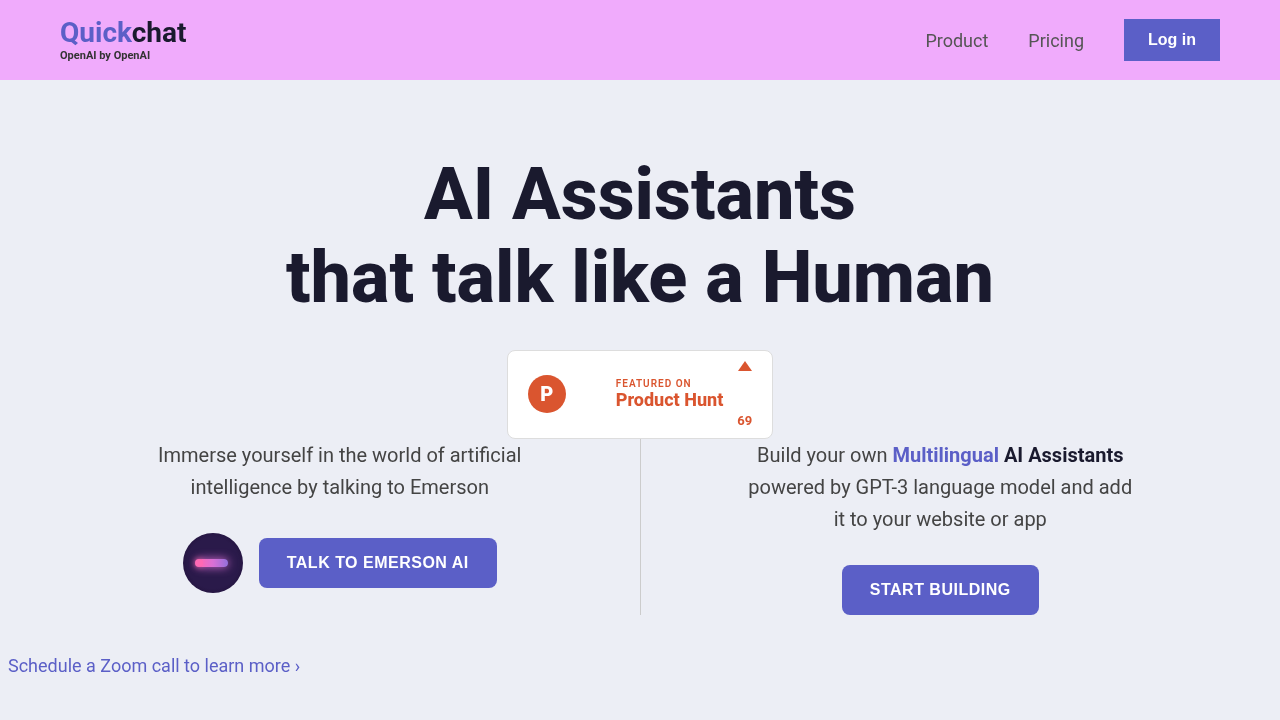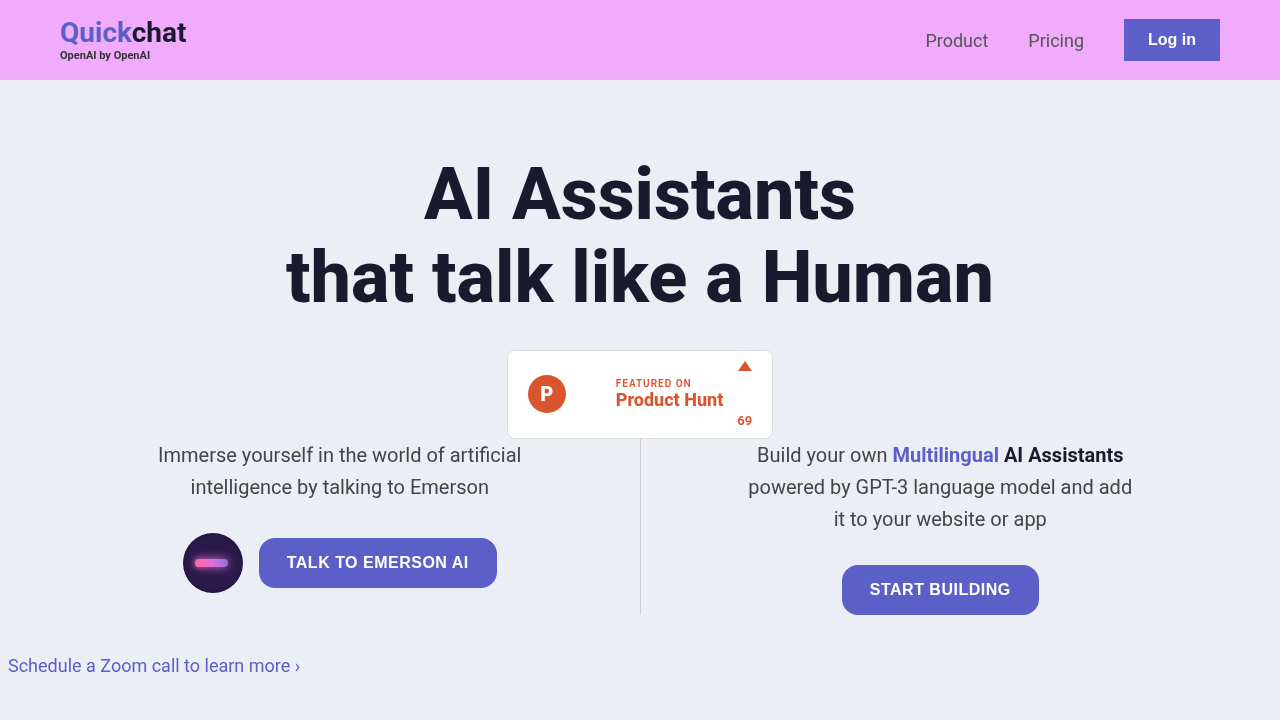--- a/index.html
+++ b/index.html
@@ -232,21 +232,21 @@
       background: #ff69b4;
       border-radius: 50%;
       left: 12px;
       box-shadow: 0 0 6px #ff69b4;
     }
 
     .cta-btn {
       background-color: #5b5fc7;
       color: white;
       border: none;
-      border-radius: 16px;
+      border-radius: 8px;
       padding: 16px 28px;
       font-size: 16px;
       font-weight: 800;
       letter-spacing: 0.5px;
       cursor: pointer;
       text-transform: uppercase;
     }
 
     
     .bottom-link {

